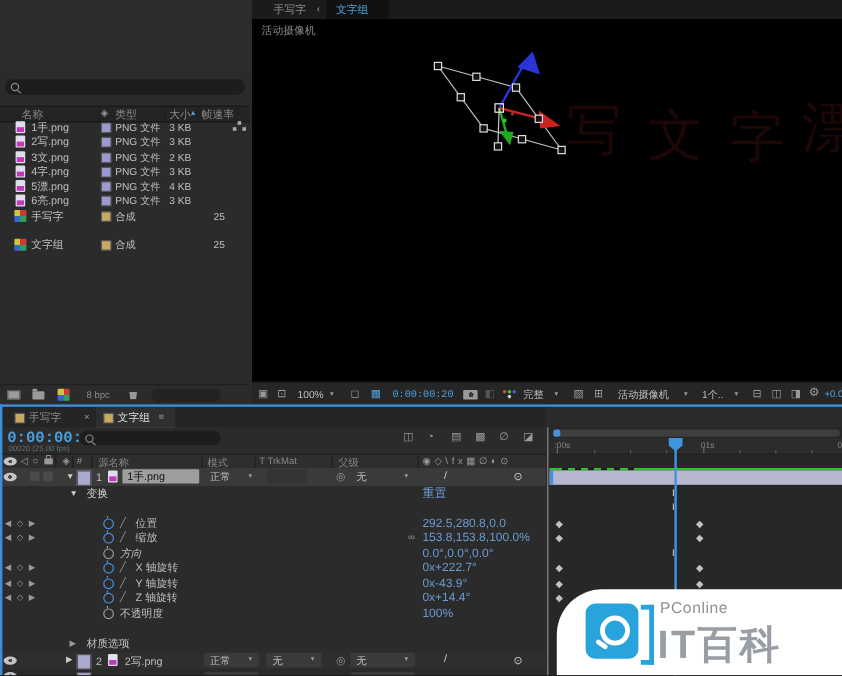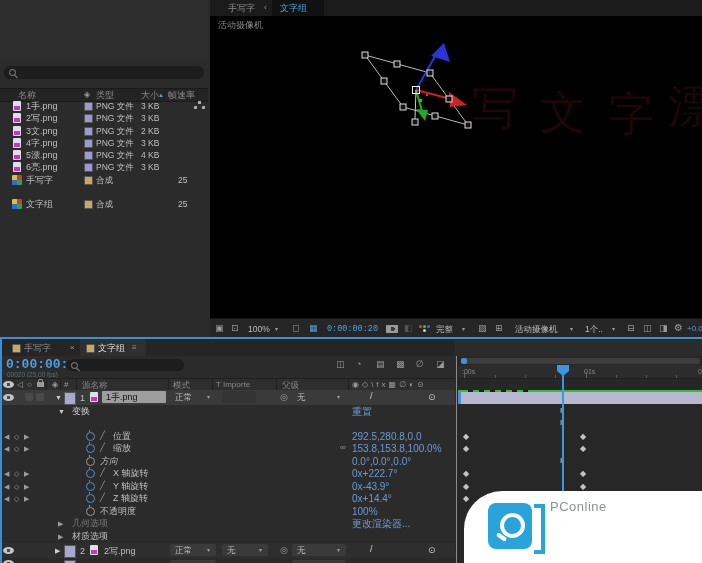--- a/index.html
+++ b/index.html
@@ -132,20 +132,28 @@
       <span class="t" style="left:178px;top:2px;font-size:8.5px;">25</span>
     </div>
     <div class="row" style="top:198px;width:208px;">
       <span class="compic" style="left:12px;top:1px;"></span>
       <span class="t" style="left:26px;top:2px;">文字组</span>
       <span class="chip gold" style="left:84px;top:2px;"></span>
       <span class="t" style="left:96px;top:2px;font-size:8.5px;">合成</span>
       <span class="t" style="left:178px;top:2px;font-size:8.5px;">25</span>
     </div>
 
+    <div class="abs" style="left:0;top:320px;width:208px;height:17px;background:#2b2b2b;border-top:1px solid #1f1f1f;">
+      <span class="filmic" style="left:6px;top:4px;"></span>
+      <span class="folderic" style="left:27px;top:5px;"></span>
+      <span class="compic" style="left:48px;top:3px;"></span>
+      <span class="t dim" style="left:72px;top:5px;font-size:8px;">8 bpc</span>
+      <span class="trashic" style="left:107px;top:4px;"></span>
+      <span class="pill" style="left:126px;top:3px;width:58px;height:11px;background:#232323;"></span>
+    </div>
   </div>
 
   <div class="abs" style="left:210px;top:0;width:492px;height:337px;background:#000;">
 
     <div class="abs" style="left:0;top:0;width:492px;height:16px;background:#1b1b1b;">
       <span class="t dim" style="left:18px;top:4px;">手写字</span>
       <span class="icon" style="left:54px;top:4px;">‹</span>
       <div class="abs" style="left:62px;top:0;width:52px;height:16px;background:#111;">
         <span class="t blue" style="left:8px;top:4px;">文字组</span>
       </div>
@@ -244,21 +252,21 @@
 
     <div class="abs" style="left:0;top:41px;width:455px;height:12px;background:#2e2e2e;border-top:1px solid #1f1f1f;border-bottom:1px solid #1f1f1f;">
       <span class="eye" style="left:3px;top:2px;"></span>
       <span class="icon" style="left:17px;top:2px;">◁</span>
       <span class="icon" style="left:27px;top:2px;">○</span>
       <span class="lockic" style="left:37px;top:3px;"></span>
       <span class="icon" style="left:52px;top:2px;">◈</span>
       <span class="icon" style="left:64px;top:2px;">#</span>
       <span class="t dim" style="left:82px;top:2px;font-size:8.5px;">源名称</span>
       <span class="t dim" style="left:173px;top:2px;font-size:8.5px;">模式</span>
-      <span class="t dim" style="left:216px;top:2px;font-size:8px;">T Importe</span>
+      <span class="t dim" style="left:216px;top:2px;font-size:8px;">T TrkMat</span>
       <span class="t dim" style="left:282px;top:2px;font-size:8.5px;">父级</span>
       <span class="icon" style="left:352px;top:2px;letter-spacing:3px;">◉◇\fx▦∅◐⊙</span>
       <span class="colline" style="left:46px;top:0;height:12px;"></span>
       <span class="colline" style="left:60px;top:0;height:12px;"></span>
       <span class="colline" style="left:76px;top:0;height:12px;"></span>
       <span class="colline" style="left:168px;top:0;height:12px;"></span>
       <span class="colline" style="left:212px;top:0;height:12px;"></span>
       <span class="colline" style="left:276px;top:0;height:12px;"></span>
       <span class="colline" style="left:348px;top:0;height:12px;"></span>
     </div>
@@ -351,25 +359,20 @@
       <span class="t" style="left:113px;top:2px;">Z 轴旋转</span>
       <span class="t val" style="left:352px;top:2px;">0x+14.4°</span>
     </div>
 
     <div class="row" style="top:168px;">
       <span class="sw" style="left:86px;top:2px;"></span>
       <span class="t" style="left:100px;top:2px;">不透明度</span>
       <span class="t val" style="left:352px;top:2px;">100%</span>
     </div>
 
-    <div class="row" style="top:180px;">
-      <span class="icon" style="left:58px;top:3px;font-size:7px;">▶</span>
-      <span class="t" style="left:72px;top:2px;color:#777;">几何选项</span>
-      <span class="t val" style="left:352px;top:2px;">更改渲染器...</span>
-    </div>
 
     <div class="row" style="top:193px;">
       <span class="icon" style="left:58px;top:3px;font-size:7px;">▶</span>
       <span class="t" style="left:72px;top:2px;text-align:center;">材质选项</span>
     </div>
 
     <div class="row" style="top:206px;height:15px;background:#2e2e2e;">
       <span class="eye" style="left:3px;top:4px;"></span>
       <span class="icon" style="left:55px;top:4px;font-size:7px;color:#ccc;">▶</span>
       <span class="abs" style="left:64px;top:2px;width:10px;height:11px;background:#a9a9d0;border:1px solid #555;"></span>
@@ -444,15 +447,16 @@
       <span class="abs" style="left:104px;top:100px;font-size:8px;color:#ddd;z-index:11;">I</span>
     </div>
   </div>
 
   <div class="wm">
     <div class="wmsq">
       <span class="wmag"></span>
     </div>
     <span class="wmbr"></span>
     <span class="abs" style="left:86px;top:8px;font-size:13px;color:#8b9196;letter-spacing:0.5px;">PConline</span>
+    <span class="abs" style="left:84px;top:24px;font-size:33px;font-weight:bold;color:#989ea3;letter-spacing:2px;">IT百科</span>
   </div>
 
 </div>
 
 </body></html>

